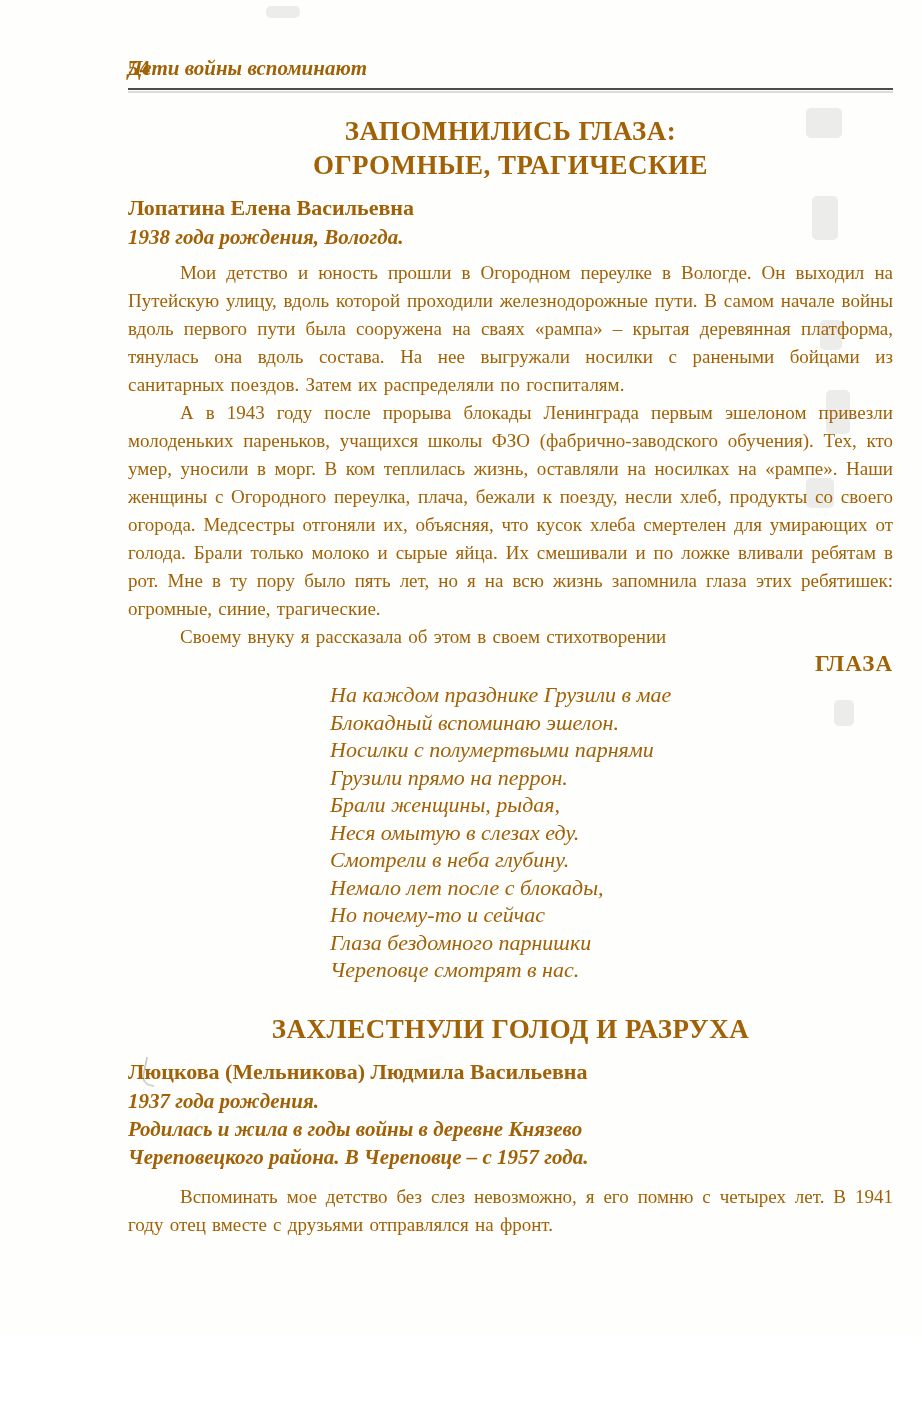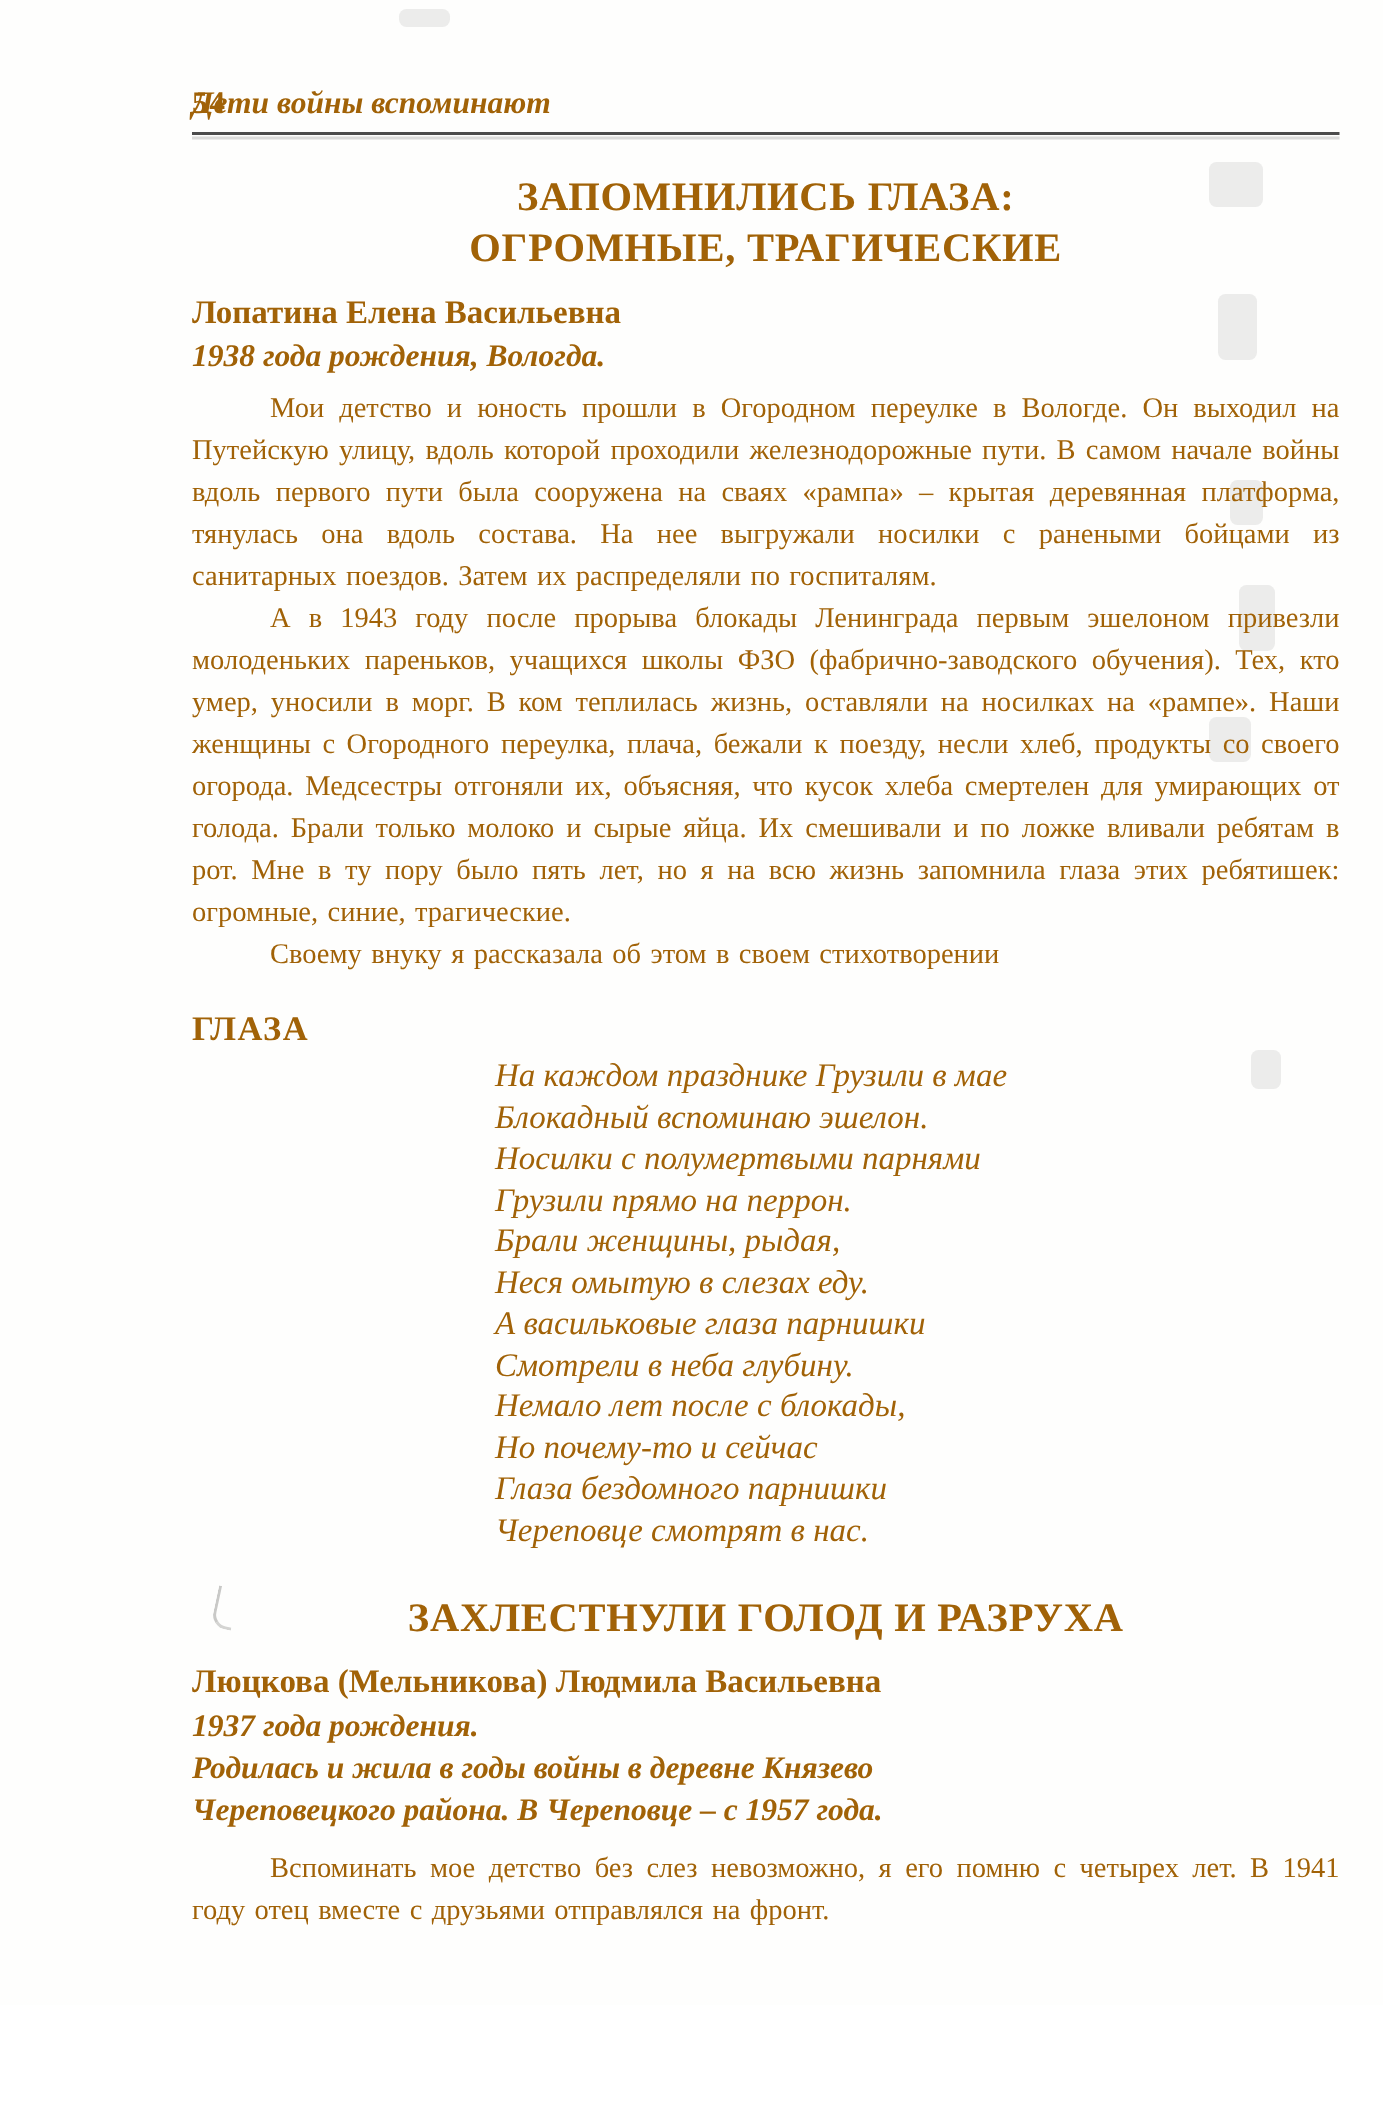--- a/index.html
+++ b/index.html
@@ -62,22 +62,21 @@
   .body-text p {
     margin: 0;
     font-size: 19px;
     line-height: 28px;
     text-align: justify;
     text-indent: 52px;
     word-spacing: 1.5px;
   }
   
   .poem-title {
-    margin-top: 22px;
-    text-align: left;
+    text-align: right;
     font-size: 23px;
     font-weight: bold;
     letter-spacing: 1px;
   }
   .poem {
     margin: 4px 0 0 202px;
   }
   .poem-line {
     font-size: 22px;
     font-style: italic;
@@ -141,21 +140,20 @@
       </div>
 
       <div class="poem-title">ГЛАЗА</div>
       <div class="poem">
         <div class="poem-line">На каждом празднике Грузили в мае</div>
         <div class="poem-line">Блокадный вспоминаю эшелон.</div>
         <div class="poem-line">Носилки с полумертвыми парнями</div>
         <div class="poem-line">Грузили прямо на перрон.</div>
         <div class="poem-line">Брали женщины, рыдая,</div>
         <div class="poem-line">Неся омытую в слезах еду.</div>
-        <div class="poem-line">А васильковые глаза парнишки</div>
         <div class="poem-line">Смотрели в неба глубину.</div>
         <div class="poem-line">Немало лет после с блокады,</div>
         <div class="poem-line">Но почему-то и сейчас</div>
         <div class="poem-line">Глаза бездомного парнишки</div>
         <div class="poem-line">Череповце смотрят в нас.</div>
       </div>
     </section>
 
     <section class="section2">
       <h1 class="section-title">ЗАХЛЕСТНУЛИ ГОЛОД И РАЗРУХА</h1>

